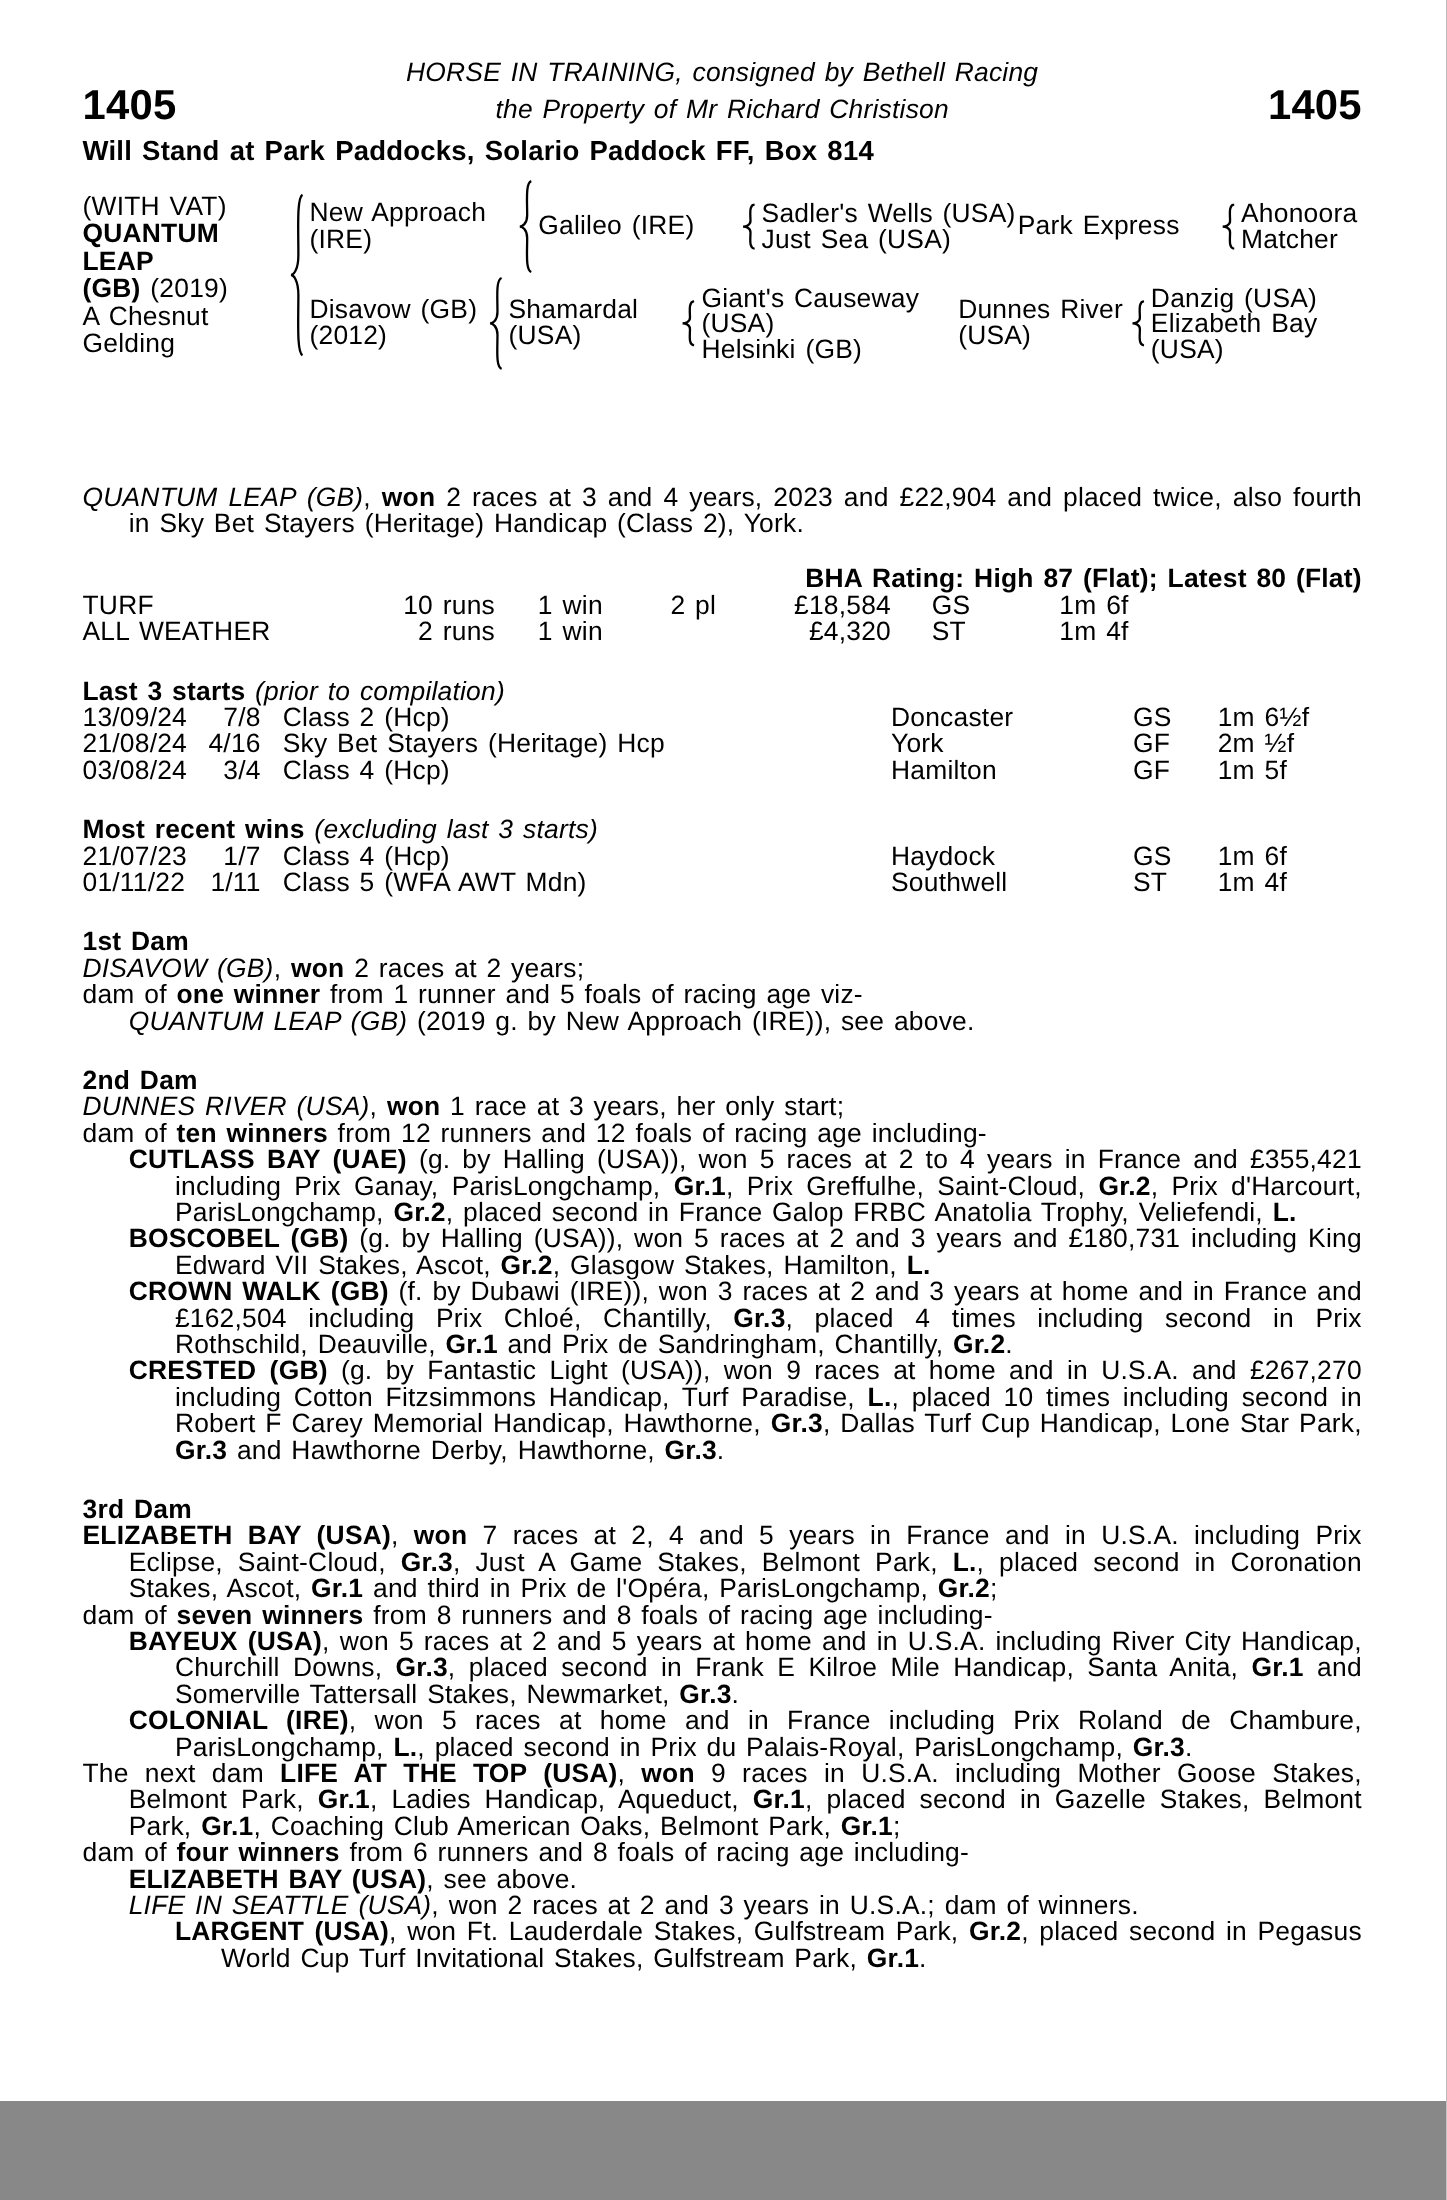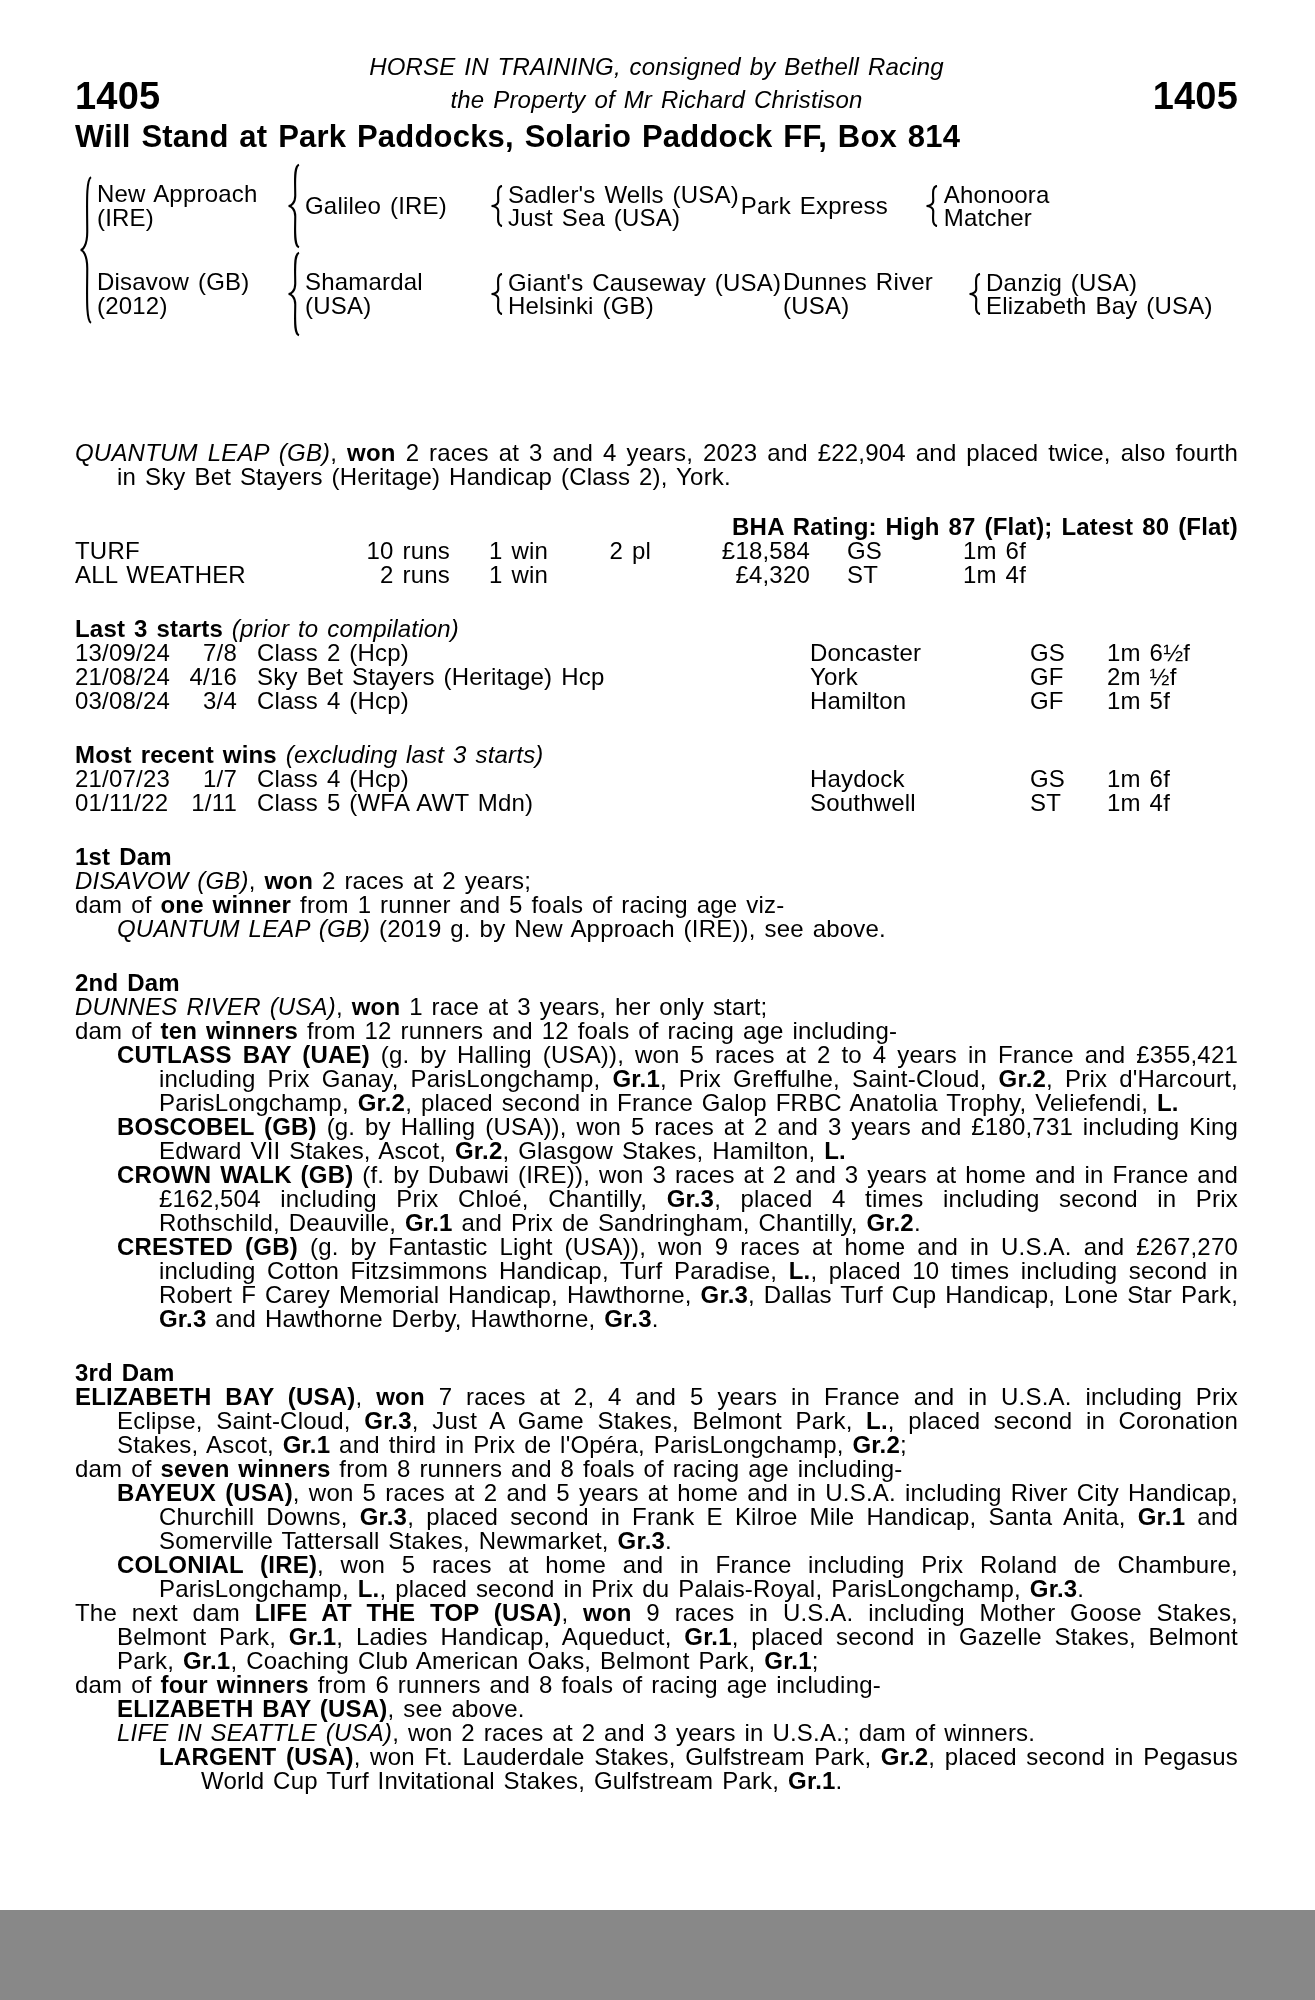--- a/index.html
+++ b/index.html
@@ -11,21 +11,21 @@
     position:relative;margin:0 auto;
   }
   .b{font-weight:bold}
   .s-b{font-weight:bold}
   .s-i{font-style:italic}
 
   
   .hdr{display:flex;align-items:flex-end;}
   .lot{font-size:38px;font-weight:bold;line-height:40px;}
   .hdr-c{flex:1;text-align:center;font-style:italic;font-size:24px;line-height:33px;}
-  .stand{font-weight:bold;font-size:31px;margin-top:9px;letter-spacing:.2px;}
+  .stand{font-weight:bold;font-size:25px;margin-top:9px;letter-spacing:.2px;}
 
   
   .pedigree{display:flex;align-items:center;margin-top:14px;}
   .ped-subject{width:215px;line-height:25px;}
   .ped-gen1col{display:flex;flex-direction:column;gap:2px;}
   .ped-group{display:flex;align-items:center;}
   .ped-name{line-height:24px;}
   .g1{width:186px;}
   .g2{width:181px;}
   .ped-pair{line-height:23px;}
@@ -71,20 +71,26 @@
     <div class="hdr-c">
       <div>HORSE IN TRAINING, consigned by Bethell Racing</div>
       <div>the Property of Mr Richard Christison</div>
     </div>
     <div class="lot">1405</div>
   </div>
 
   <div class="stand">Will Stand at Park Paddocks, Solario Paddock FF, Box 814</div>
 
   <div class="pedigree">
+    <div class="ped-subject">
+      <div>(WITH VAT)</div>
+      <div class="b">QUANTUM LEAP</div>
+      <div><span class="b">(GB)</span><span> (2019)</span></div>
+      <div>A Chesnut Gelding</div>
+    </div>
 
     <div class="brace brace-l">
       <svg viewBox="0 0 20 100" preserveAspectRatio="none">
           <path d="M16 2 C9 4 11 22 11 38 C11 47 5 50 2 50 C5 50 11 53 11 62 C11 78 9 96 16 98" fill="none" stroke="#000" stroke-width="2.1" vector-effect="non-scaling-stroke"></path>
         </svg>
     </div>
 
     <div class="ped-gen1col">
 
       <div class="ped-group">

